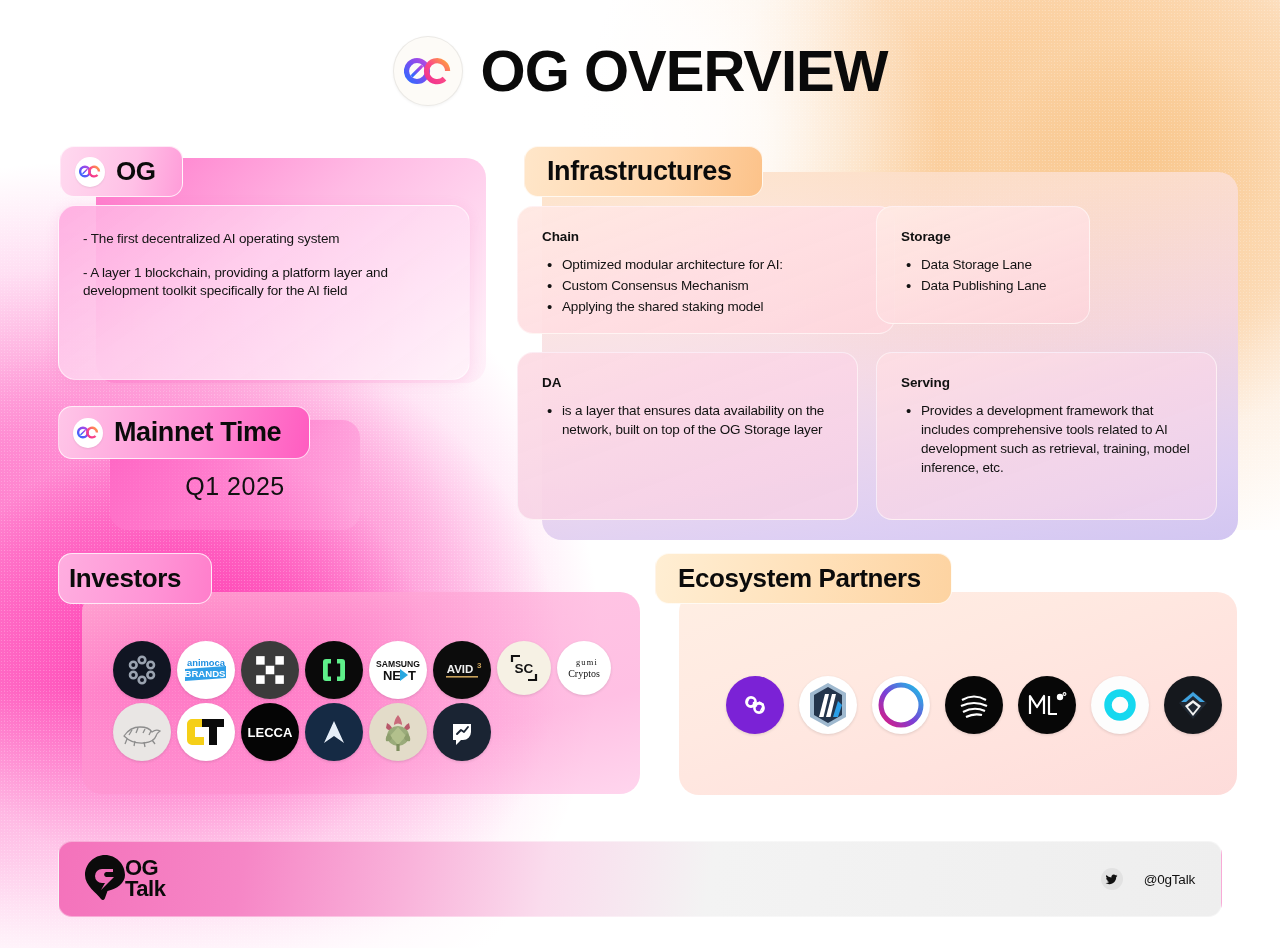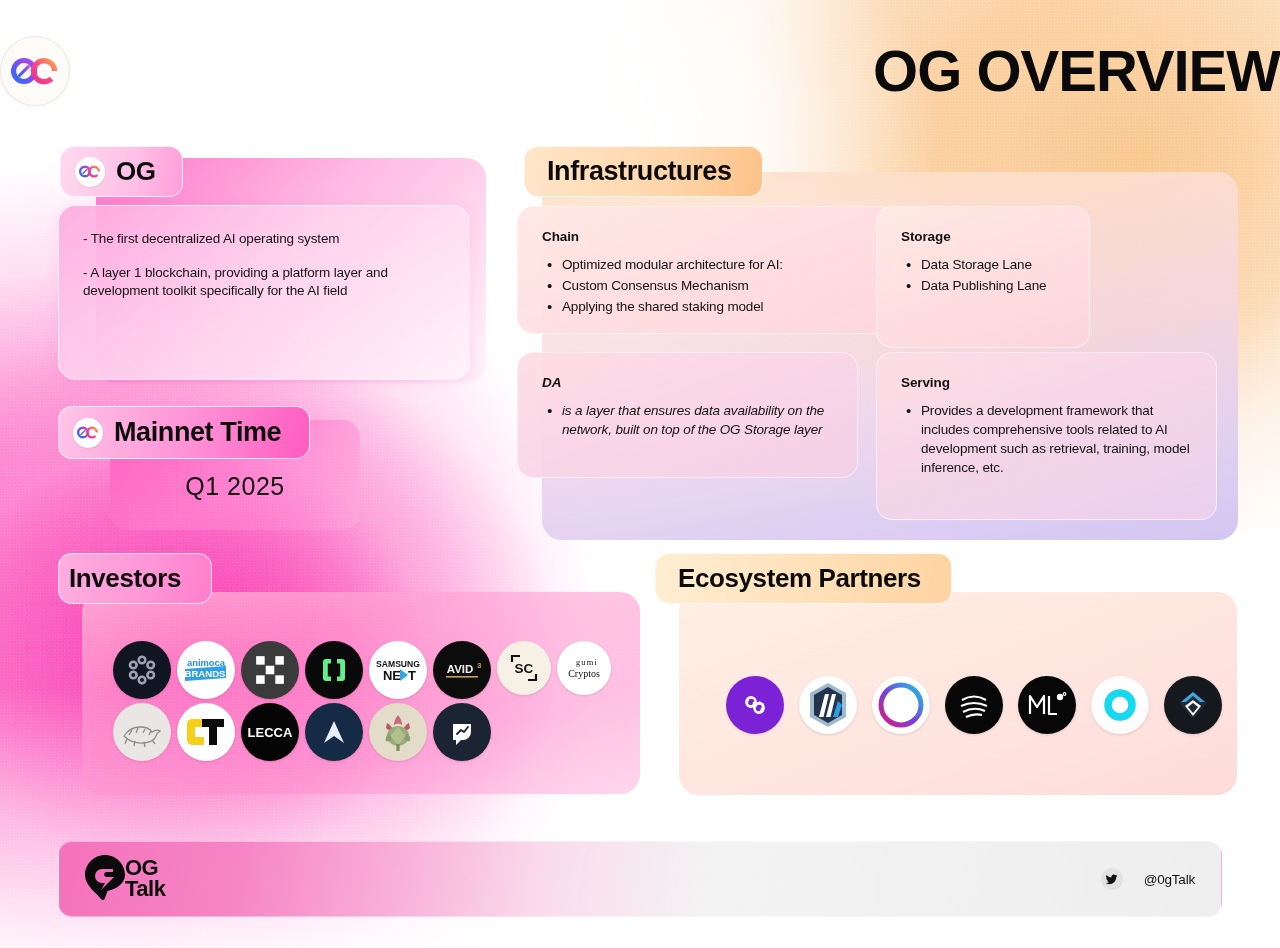--- a/index.html
+++ b/index.html
@@ -70,21 +70,21 @@
       radial-gradient(rgba(255,255,255,0.35) 0.5px, transparent 0.6px);
     background-size: 3px 3px, 5px 5px;
     background-position: 0 0, 2px 3px;
   }
 
   .page { position: relative; width: 1280px; height: 948px; }
 
   
   .header {
     position: absolute; left: 0; top: 36px; width: 1280px;
-    display: flex; align-items: center; justify-content: space-between; gap: 18px;
+    display: flex; align-items: center; justify-content: center; gap: 18px;
   }
   .logo-circle {
     width: 70px; height: 70px; border-radius: 50%;
     background: #fdfbf7;
     border: 1px solid rgba(0,0,0,0.07);
     display: flex; align-items: center; justify-content: center;
     box-shadow: 0 1px 3px rgba(0,0,0,0.05);
   }
   .page-title {
     font-size: 58px; font-weight: 700; letter-spacing: -1px;
@@ -182,27 +182,26 @@
     border-radius: 16px;
     border: 1px solid rgba(255,255,255,0.55);
     padding: 22px 22px 18px 24px;
     z-index: 3;
   }
   .card-chain {
     left: 517px; top: 206px; width: 378px; height: 128px;
     background: linear-gradient(160deg, rgba(255,232,226,0.95) 0%, rgba(255,222,226,0.92) 50%, rgba(253,214,221,0.9) 100%);
   }
   .card-storage {
-    left: 876px; top: 206px; width: 214px; height: 142px;
+    left: 876px; top: 206px; width: 214px; height: 118px;
     background: linear-gradient(160deg, rgba(255,233,227,0.95) 0%, rgba(254,221,224,0.92) 60%, rgba(252,213,219,0.9) 100%);
   }
   .card-da {
-    left: 517px; top: 352px; width: 341px; height: 126px;
+    left: 517px; top: 352px; width: 341px; height: 168px;
     background: linear-gradient(160deg, rgba(253,220,228,0.95) 0%, rgba(249,213,230,0.93) 50%, rgba(243,208,231,0.92) 100%);
-    font-style: italic;
   }
   .card-serving {
     left: 876px; top: 352px; width: 341px; height: 168px;
     background: linear-gradient(160deg, rgba(253,222,227,0.95) 0%, rgba(246,214,231,0.93) 45%, rgba(235,208,238,0.92) 100%);
   }
   .infra-card-title {
     font-size: 13.5px; font-weight: 600; color: #111;
     margin-bottom: 11px; letter-spacing: -0.1px;
   }
   .infra-list { list-style: none; }

